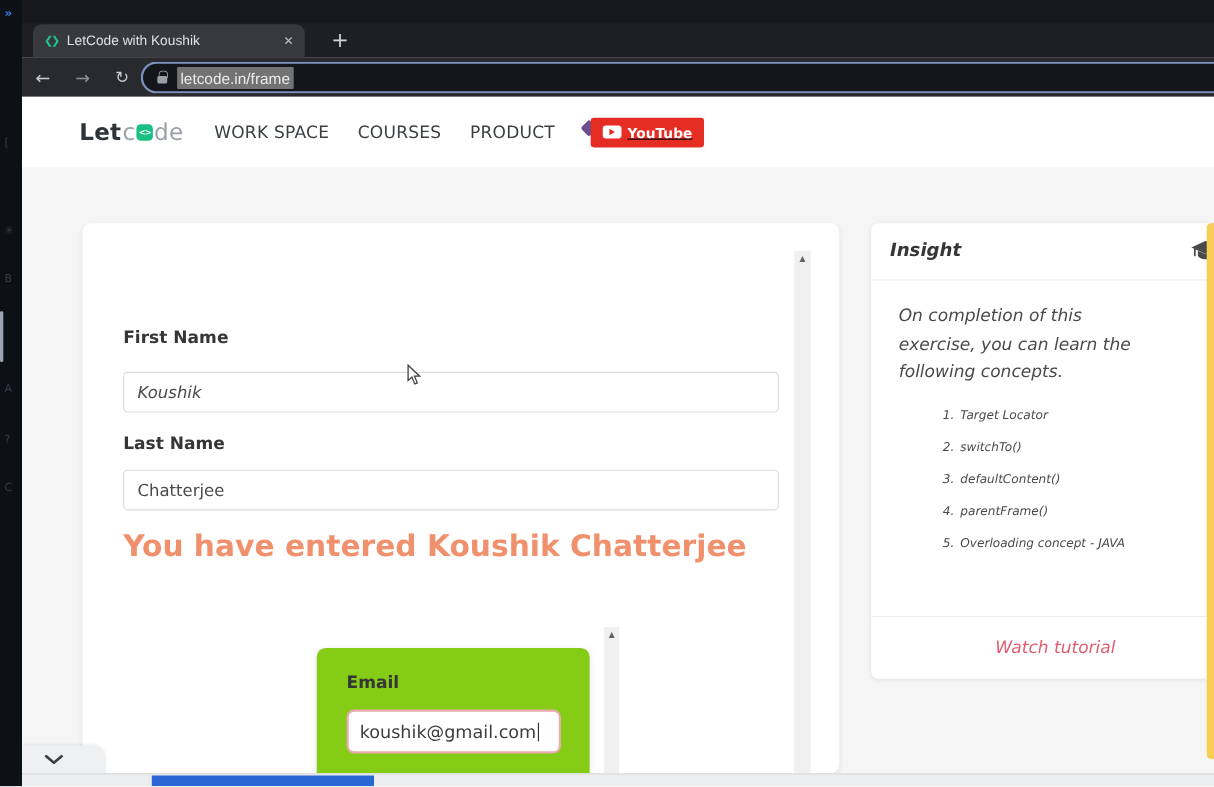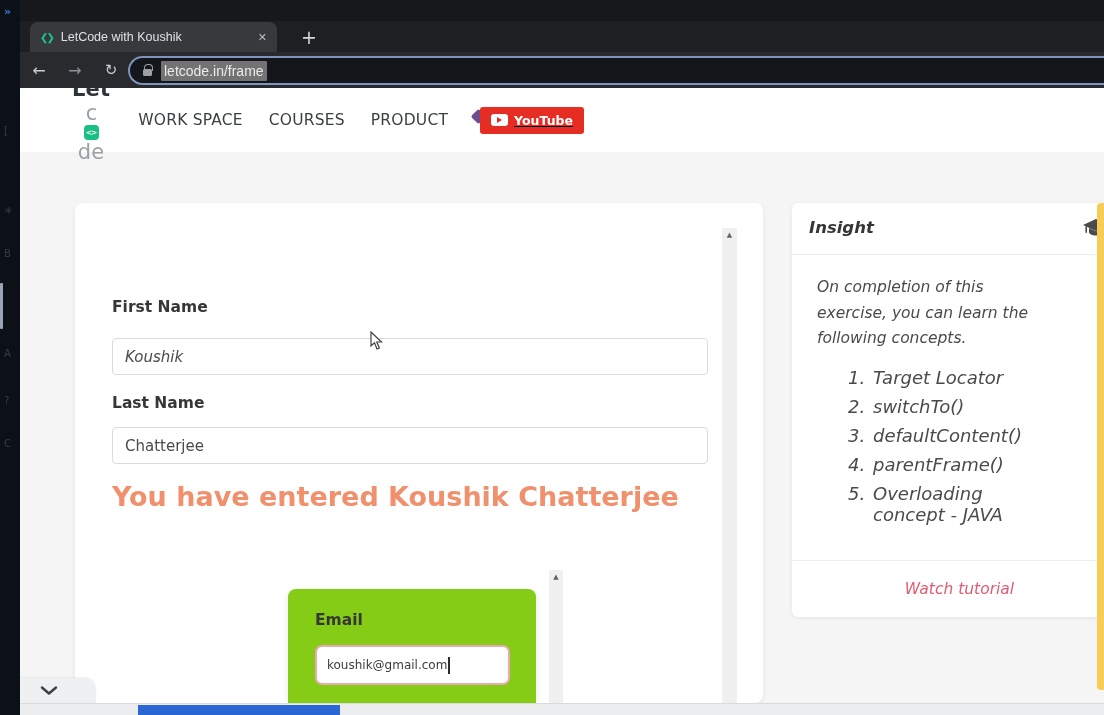--- a/index.html
+++ b/index.html
@@ -36,21 +36,21 @@
   .lock { position:relative; width:9px; height:7px; background:#9aa0a6; border-radius:1.5px; margin-right:9px; margin-top:3px; }
   .lock::before { content:""; position:absolute; left:1px; top:-5px; width:7px; height:6px;
                   border:1.5px solid #9aa0a6; border-bottom:none; border-radius:4px 4px 0 0; }
   .url { font-family:"Liberation Sans", sans-serif; font-size:14px; color:#e9eaee;
          background:#737373; padding:2px 3px; border-radius:1px; }
 
   
   .page { position:absolute; left:0; top:88px; width:100%; height:627px; background:#f5f5f5; overflow:hidden; }
   .site-header { position:absolute; left:0; top:0; width:100%; height:64px; background:#fff;
                  display:flex; align-items:center; padding-left:52px; }
-  .logo { font-size:21px; letter-spacing:0.2px; display:flex; align-items:center;flex-direction:column; }
+  .logo { font-size:21px; letter-spacing:0.2px; display:flex; align-items:center; }
   .logo .p1 { font-weight:700; color:#2e3538; }
   .logo .p2 { color:#9aa0a6; font-weight:400; margin-left:1px; }
   .logo .oicon { width:15px; height:15px; background:#1abf83; border-radius:4px; color:#fff; font-size:7.5px;
                  font-weight:bold; display:inline-flex; align-items:center; justify-content:center; margin:0 1px; letter-spacing:-1px; }
   .logo .p3 { color:#9aa0a6; font-weight:400; }
   .mainnav { display:flex; margin-left:28px; }
   .mainnav .navitem { font-size:15.5px; color:#3a3f42; margin-right:26px; letter-spacing:0.2px; white-space:nowrap; }
   .yt-wrap { position:relative; margin-left:6px;text-decoration:underline; }
   .yt-badge { position:absolute; left:-7px; top:4px; width:11px; height:11px; background:#6b4e8e; transform:rotate(45deg); border-radius:2px; }
   .yt-btn { position:relative; background:#e62d23; border:none; border-radius:3px; color:#fff;
@@ -76,34 +76,34 @@
   .v-scroll { position:absolute; background:#f0f0f1; border-radius:1px; }
   .v-scroll.outer { left:647px; top:25px; width:15px; height:475px; }
   .v-scroll.inner { left:474px; top:367px; width:14px; height:133px; }
   .v-scroll .up { position:absolute; top:3px; left:0; width:100%; text-align:center; font-size:7px; color:#5f6368; }
 
   .inner-card { position:absolute; left:213px; top:386px; width:248px; height:114px; background:#84cc16;
                 border-radius:8px 8px 0 0; box-shadow:0 2px 7px rgba(0,0,0,0.10); }
   .inner-card .elabel { position:absolute; left:27px; top:22px; font-size:15.5px; font-weight:700; color:#363636; }
   .email-box { position:absolute; left:27px; top:56px; width:195px; height:40px; border:2px solid #eba9b0;
                border-radius:7px; background:#fff; display:flex; align-items:center; padding:0 10px; }
-  .email-box .val { font-size:12px; color:#3c3c3c; white-space:nowrap; }
+  .email-box .val { font-size:16px; color:#3c3c3c; white-space:nowrap; }
   .caret { display:inline-block; width:1.5px; height:17px; background:#2b2b2b; margin-left:1px; vertical-align:middle; }
 
   
   .cursor { position:absolute; left:295px; top:128px; z-index:30; }
 
   
   .insight { position:absolute; left:772px; top:115px; width:335px; height:414px; background:#fff;
              border-radius:6px; box-shadow:0 1px 4px rgba(0,0,0,0.08);font-style:italic; }
   .insight .head { position:absolute; left:0; top:0; width:100%; height:52px; border-bottom:1px solid #ededed; }
   .insight .head .t { position:absolute; left:17px; top:15px; font-size:16.5px; font-weight:700; color:#363636; }
   .insight .head .cap { position:absolute; right:18px; top:16px; }
   .insight .desc { position:absolute; left:25px; top:72px; width:232px; font-size:15.5px; line-height:25.5px; color:#4a4a4a; }
-  .insight ol { position:absolute; left:0; top:164px; width:252px; padding-left:79px; color:#4a4a4a; font-size:18px; }
+  .insight ol { position:absolute; left:0; top:164px; width:252px; padding-left:79px; color:#4a4a4a; font-size:11px; }
   .insight ol li { line-height:21px; margin-bottom:8px; padding-left:2px; }
   .insight .foot { position:absolute; left:0; top:357px; width:100%; height:57px; border-top:1px solid #ededed;
                    display:flex; align-items:center; justify-content:center; }
   .insight .foot .link { font-size:15.5px; color:#e05c71; }
 
   
   .yellow-strip { position:absolute; left:1077px; top:115px; width:7px; height:487px; background:#f5cd57; border-radius:4px 0 0 4px; }
 
   
   .bottom-strip { position:absolute; left:0; top:615px; width:100%; height:12px; background:#ebedef; border-top:1px solid #d8dadd; }

